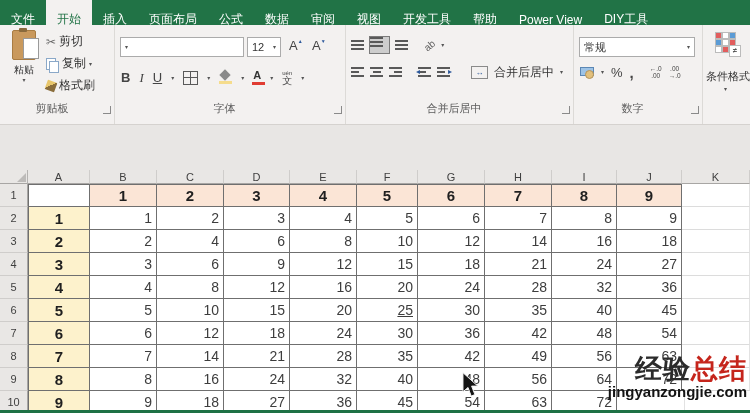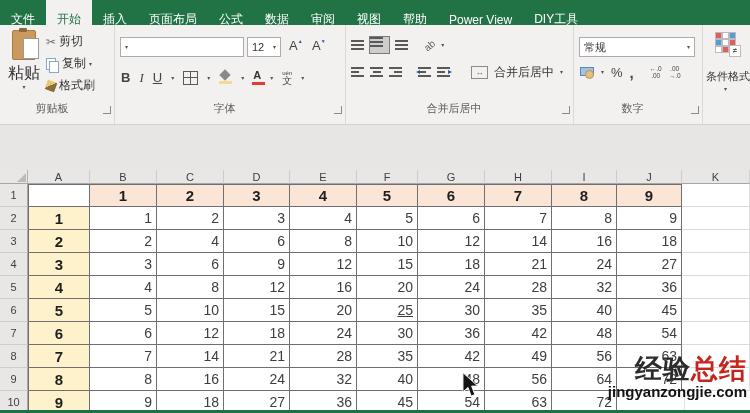--- a/index.html
+++ b/index.html
@@ -13,21 +13,21 @@
   .ribbon{position:absolute;top:25px;left:0;right:0;height:99px;background:#f3f1f0;border-bottom:1px solid #d5d2cf;}
   .grp{position:absolute;top:0;height:99px;border-right:1px solid #dcdad7;}
   .glbl{position:absolute;top:76px;left:0;right:10px;text-align:center;font-size:11px;color:#5c5c5c;white-space:nowrap;}
   .lnch{position:absolute;top:81px;right:3px;width:7px;height:7px;border-right:1px solid #8a8a8a;border-bottom:1px solid #8a8a8a;}
   .dda{font-size:6px;color:#555;line-height:1;}
   
   .pastebtn{position:absolute;left:4px;top:5px;width:40px;height:70px;text-align:center;}
   .clipicon{position:relative;width:22px;height:28px;margin:0 auto;background:#c9995d;border:1px solid #a87c43;border-radius:2px;}
   .clipicon::before{content:'';position:absolute;left:6px;top:-3px;width:8px;height:4px;background:#8a6a3c;border-radius:1px;}
   .clipicon::after{content:'';position:absolute;right:-4px;top:7px;width:14px;height:19px;background:#fff;border:1px solid #9a9a9a;}
-  .pastelbl{font-size:16px;color:#333;margin-top:3px;}
+  .pastelbl{font-size:10px;color:#333;margin-top:3px;}
   .srow{position:absolute;left:46px;display:flex;align-items:center;gap:3px;font-size:12px;color:#333;white-space:nowrap;}
   .scis{color:#666;font-size:12px;}
   .copyic{position:relative;width:8px;height:10px;border:1px solid #8aa8c8;background:#fff;margin-right:3px;}
   .copyic::before{content:'';position:absolute;left:2px;top:2px;width:8px;height:10px;border:1px solid #8aa8c8;background:#fff;}
   .brushic{width:10px;height:10px;background:linear-gradient(135deg,#e8c66b 45%,#8a6d3b 45%);transform:rotate(20deg);border-radius:1px;}
   
   .fbox{position:absolute;height:20px;background:#fff;border:1px solid #ababab;display:flex;align-items:center;
         justify-content:space-between;font-size:11px;color:#333;padding:0 4px;box-sizing:border-box;}
   .r2{position:absolute;top:42px;left:7px;display:flex;align-items:center;gap:9px;height:21px;}
   .bld{font-weight:bold;font-size:13px;color:#444;}
@@ -136,20 +136,21 @@
 
   <div class="tabbar" id="tabbar">
       <div class="tab">文件</div>
       <div class="tab active">开始</div>
       <div class="tab">插入</div>
       <div class="tab">页面布局</div>
       <div class="tab">公式</div>
       <div class="tab">数据</div>
       <div class="tab">审阅</div>
       <div class="tab">视图</div>
+      <div class="tab">开发工具</div>
       <div class="tab">帮助</div>
       <div class="tab">Power View</div>
       <div class="tab">DIY工具</div>
     </div>
 
   <div class="ribbon">
 
     <div class="grp" style="left:0;width:114px;">
       <div class="pastebtn">
         <div class="clipicon"></div>

